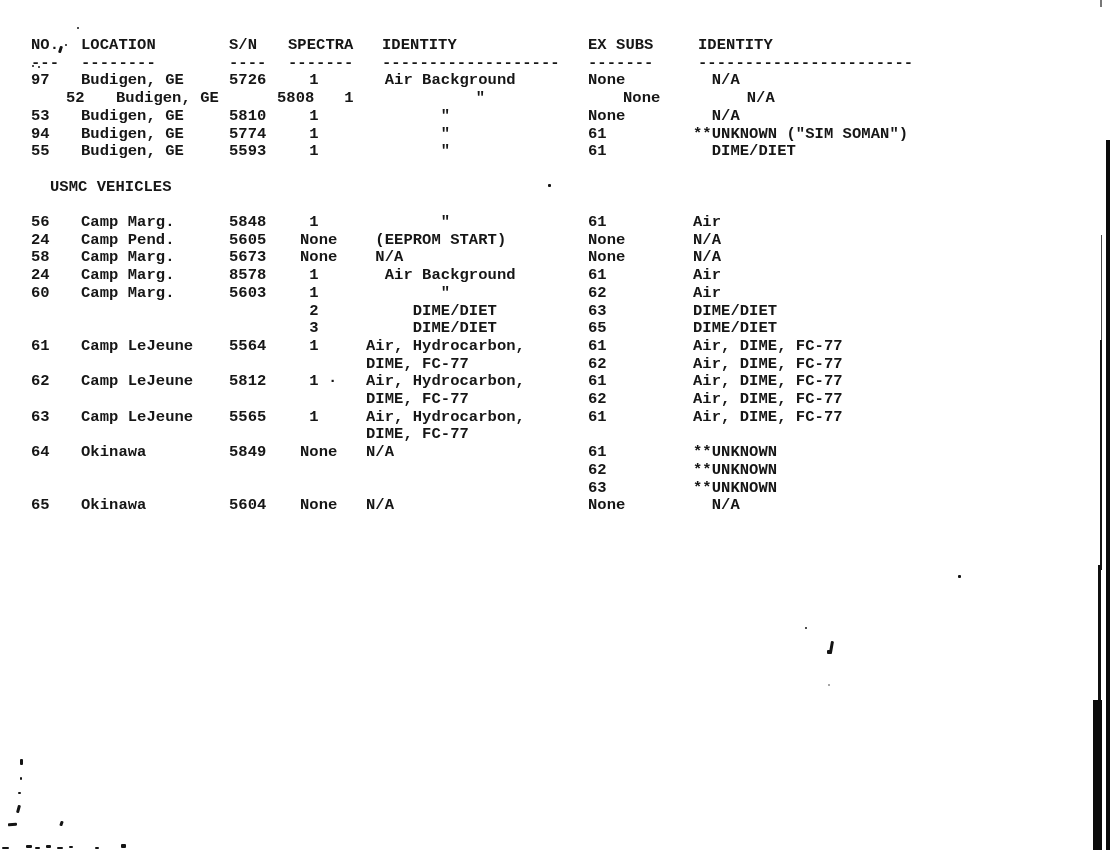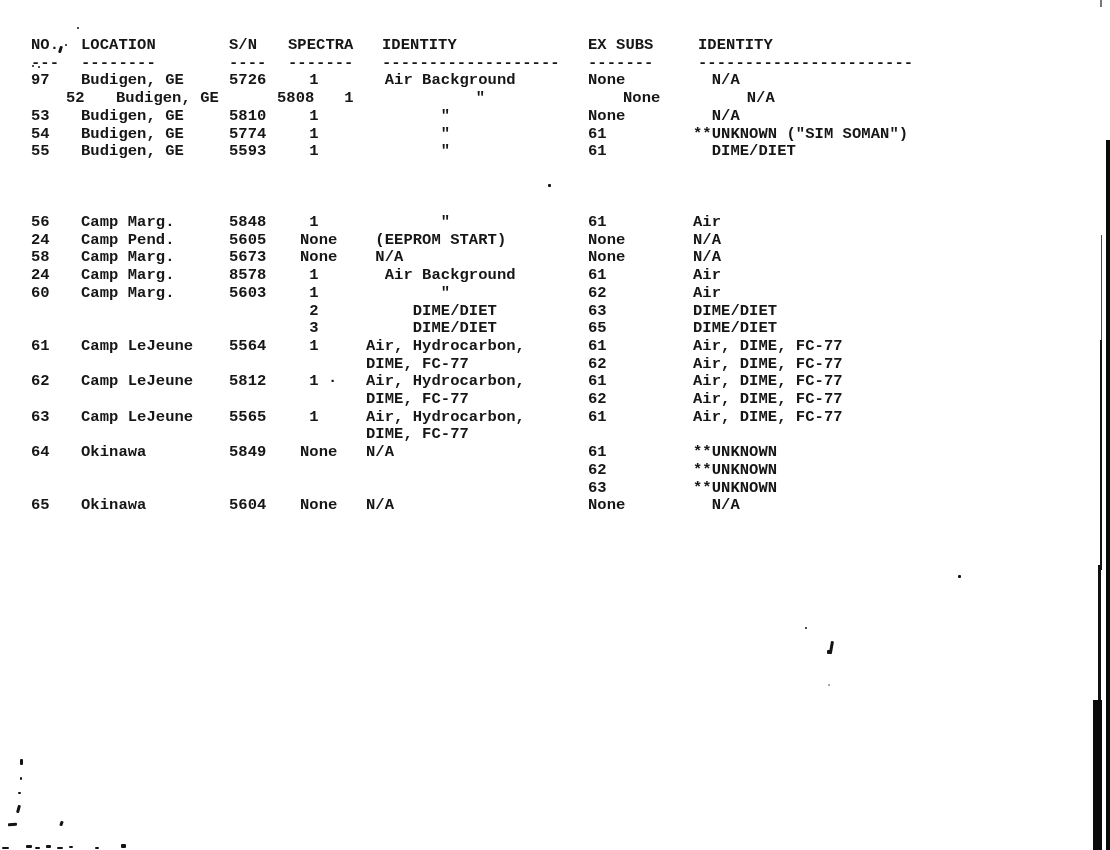--- a/index.html
+++ b/index.html
@@ -67,38 +67,41 @@
     <div class="ln" style="top: 107.8px;">
       <span class="cell" style="left: 31px;">53</span>
       <span class="cell" style="left: 81px;">Budigen, GE</span>
       <span class="cell" style="left: 229px;">5810</span>
       <span class="cell" style="left: 300px;"> 1</span>
       <span class="cell" style="left: 366px;">        "</span>
       <span class="cell" style="left: 588px;">None</span>
       <span class="cell" style="left: 693px;">  N/A</span>
     </div>
     <div class="ln" style="top: 125.5px;">
-      <span class="cell" style="left: 31px;">54</span>
+      <span class="cell" style="left: 31px;">94</span>
       <span class="cell" style="left: 81px;">Budigen, GE</span>
       <span class="cell" style="left: 229px; text-align: right;">5774</span>
       <span class="cell" style="left: 300px;"> 1</span>
       <span class="cell" style="left: 366px;">        "</span>
       <span class="cell" style="left: 588px;">61</span>
       <span class="cell" style="left: 693px;">**UNKNOWN ("SIM SOMAN")</span>
     </div>
     <div class="ln" style="top: 143.2px;">
       <span class="cell" style="left: 31px;">55</span>
       <span class="cell" style="left: 81px;">Budigen, GE</span>
       <span class="cell" style="left: 229px;">5593</span>
       <span class="cell" style="left: 300px;"> 1</span>
       <span class="cell" style="left: 366px;">        "</span>
       <span class="cell" style="left: 588px;">61</span>
       <span class="cell" style="left: 693px;">  DIME/DIET</span>
     </div>
     <div class="ln" style="top: 160.9px;"></div>
+    <div class="ln" style="top: 178.6px;">
+      <span class="cell" style="left: 50px;">USMC VEHICLES</span>
+    </div>
     <div class="ln" style="top: 196.3px;"></div>
     <div class="ln" style="top: 214px;">
       <span class="cell" style="left: 31px;">56</span>
       <span class="cell" style="left: 81px;">Camp Marg.</span>
       <span class="cell" style="left: 229px;">5848</span>
       <span class="cell" style="left: 300px;"> 1</span>
       <span class="cell" style="left: 366px;">        "</span>
       <span class="cell" style="left: 588px;">61</span>
       <span class="cell" style="left: 693px;">Air</span>
     </div>

